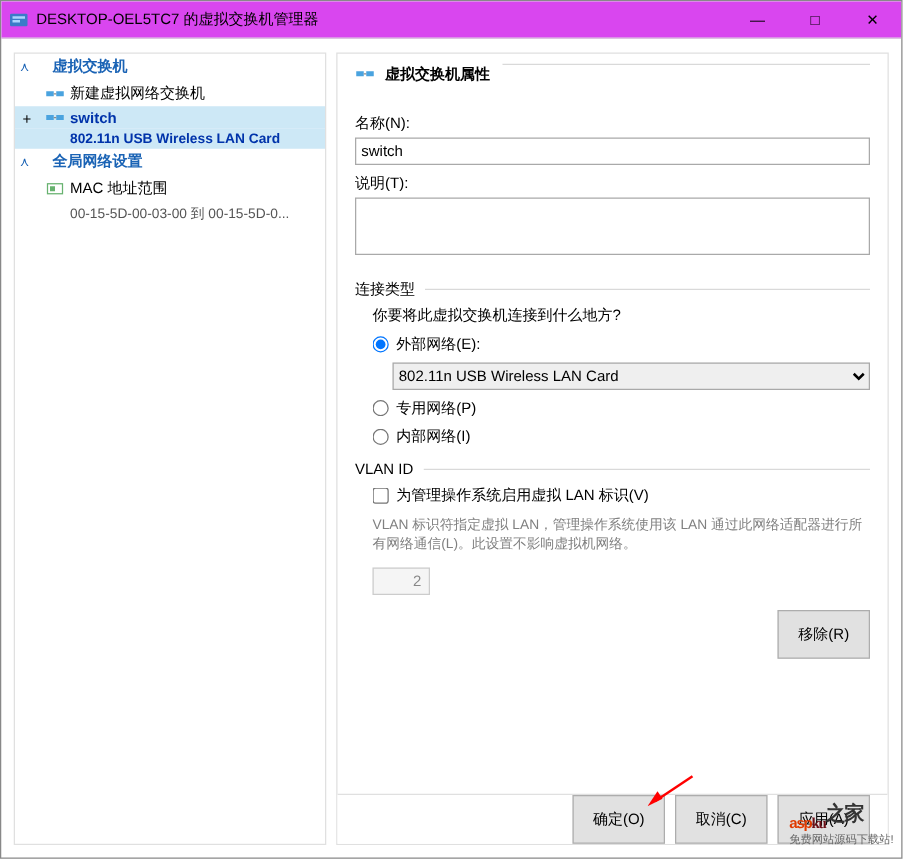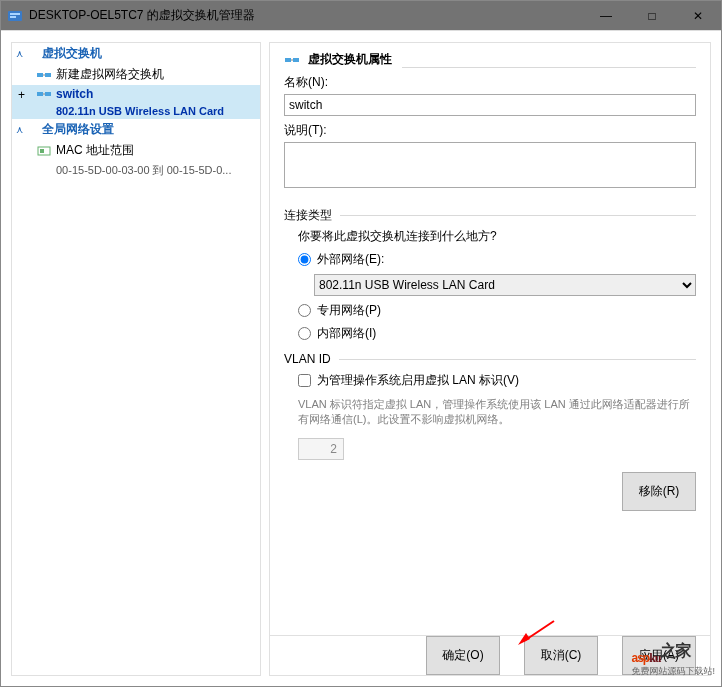--- a/index.html
+++ b/index.html
@@ -1,18 +1,18 @@
 <!DOCTYPE html>
 <html><head>
 <meta charset="utf-8">
 <style>
 * { box-sizing: border-box; margin: 0; padding: 0; font-family: "Microsoft YaHei", "Segoe UI", Tahoma, sans-serif; font-size: 12px; }
 body { background: #fff; width: 722px; height: 687px; overflow: hidden; position: relative; border: 1px solid #888; }
 
-.titlebar { height: 30px; display: flex; align-items: center; border-bottom: 1px solid #ddd; background: #737373; }
+.titlebar { height: 30px; display: flex; align-items: center; border-bottom: 1px solid #ddd; background: #d946ef; }
 .titlebar .ticon { width: 16px; height: 16px; margin: 0 6px; }
 .titlebar .title { flex: 1; color: #000; font-size: 12px; }
 .titlebar .wbtn { width: 46px; height: 30px; display: flex; align-items: center; justify-content: center; color: #000; }
 
 .client { position: absolute; top: 31px; left: 0; right: 0; bottom: 0; display: flex; }
 
 .left-pane { width: 250px; border: 1px solid #e0e0e0; margin: 10px 4px 10px 10px; background: #fff; overflow: hidden; }
 .right-pane { flex: 1; border: 1px solid #e0e0e0; margin: 10px 10px 10px 4px; background: #fff; display: flex; flex-direction: column; position: relative; padding: 8px 14px; }
 
 .section-header { display: flex; align-items: center; background: #fff; padding: 2px 4px; }
@@ -23,21 +23,21 @@
 .tree-item.l2 { padding-left: 44px; }
 .tree-item .ticon { width: 16px; height: 12px; margin-right: 4px; display: inline-flex; align-items: center; justify-content: center; }
 .tree-item.selected { background: #cde8f6; }
 .tree-row { position: relative; }
 .tree-item .txt { color: #000; white-space: nowrap; overflow: hidden; text-overflow: ellipsis; }
 .tree-item .txt.blue { color: #0033aa; font-weight: bold; }
 .tree-item .txt.blue2 { color: #0033aa; font-weight: bold; font-size: 11px; }
 
 .icon-svg { display: block; }
 
-.prop-header { display: flex; align-items: flex-end; margin-bottom: 6px; }
+.prop-header { display: flex; align-items: flex-start; margin-bottom: 22px; }
 .prop-header .phicon { width: 16px; height: 16px; margin-right: 8px; }
 .prop-header .phtext { font-weight: bold; }
 .prop-header .line { flex: 1; height: 1px; background: #d9d9d9; margin-left: 10px; }
 
 .form-row { margin-bottom: 6px; }
 .form-row label { display: block; margin-bottom: 3px; }
 input[type=text].wide { width: 100%; height: 22px; border: 1px solid #a9a9a9; padding: 2px 4px; background: #fff; }
 textarea.wide { width: 100%; height: 46px; border: 1px solid #a9a9a9; padding: 2px 4px; resize: none; overflow-y: scroll; background: #fff; }
 
 .group-label { margin-top: 10px; display: flex; align-items: center; }
@@ -52,21 +52,21 @@
 
 select.combo { width: 100%; height: 22px; border: 1px solid #a9a9a9; background: #efefef; }
 
 .helptext { color: #808080; font-size: 11px; margin-top: 8px; line-height: 1.4; }
 
 .small-input { width: 46px; height: 22px; border: 1px solid #ccc; background: #f5f5f5; text-align: right; padding-right: 6px; color: #888; margin-top: 6px; }
 
 .remove-row { display: flex; justify-content: flex-end; margin-top: 12px; }
 button.std { min-width: 74px; height: 39px; border: 1px solid #adadad; background: #e1e1e1; padding: 0 12px; }
 
-.bottom-bar { position: absolute; left: 0; right: 0; bottom: 0; height: 40px; border-top: 1px solid #e0e0e0; display: flex; align-items: center; justify-content: flex-end; gap: 24px; padding-right: 14px; background: #fff; }
+.bottom-bar { position: absolute; left: 0; right: 0; bottom: 0; height: 40px; border-top: 1px solid #e0e0e0; display: flex; align-items: center; justify-content: flex-end; gap: 8px; padding-right: 14px; background: #fff; }
 
 .red-arrow { position: absolute; pointer-events: none; }
 
 .watermark { position: absolute; right: 6px; bottom: 8px; pointer-events: none; }
 .watermark .asp { font-size: 28px; font-weight: 900; letter-spacing: -1px; }
 .watermark .a1 { color: #e03a00; }
 .watermark .a2 { color: #6b0f17; font-family: Georgia, serif; }
 .watermark .sub { font-size: 9px; color: #666; text-align: right; margin-top: -4px; }
 </style>
 </head>

